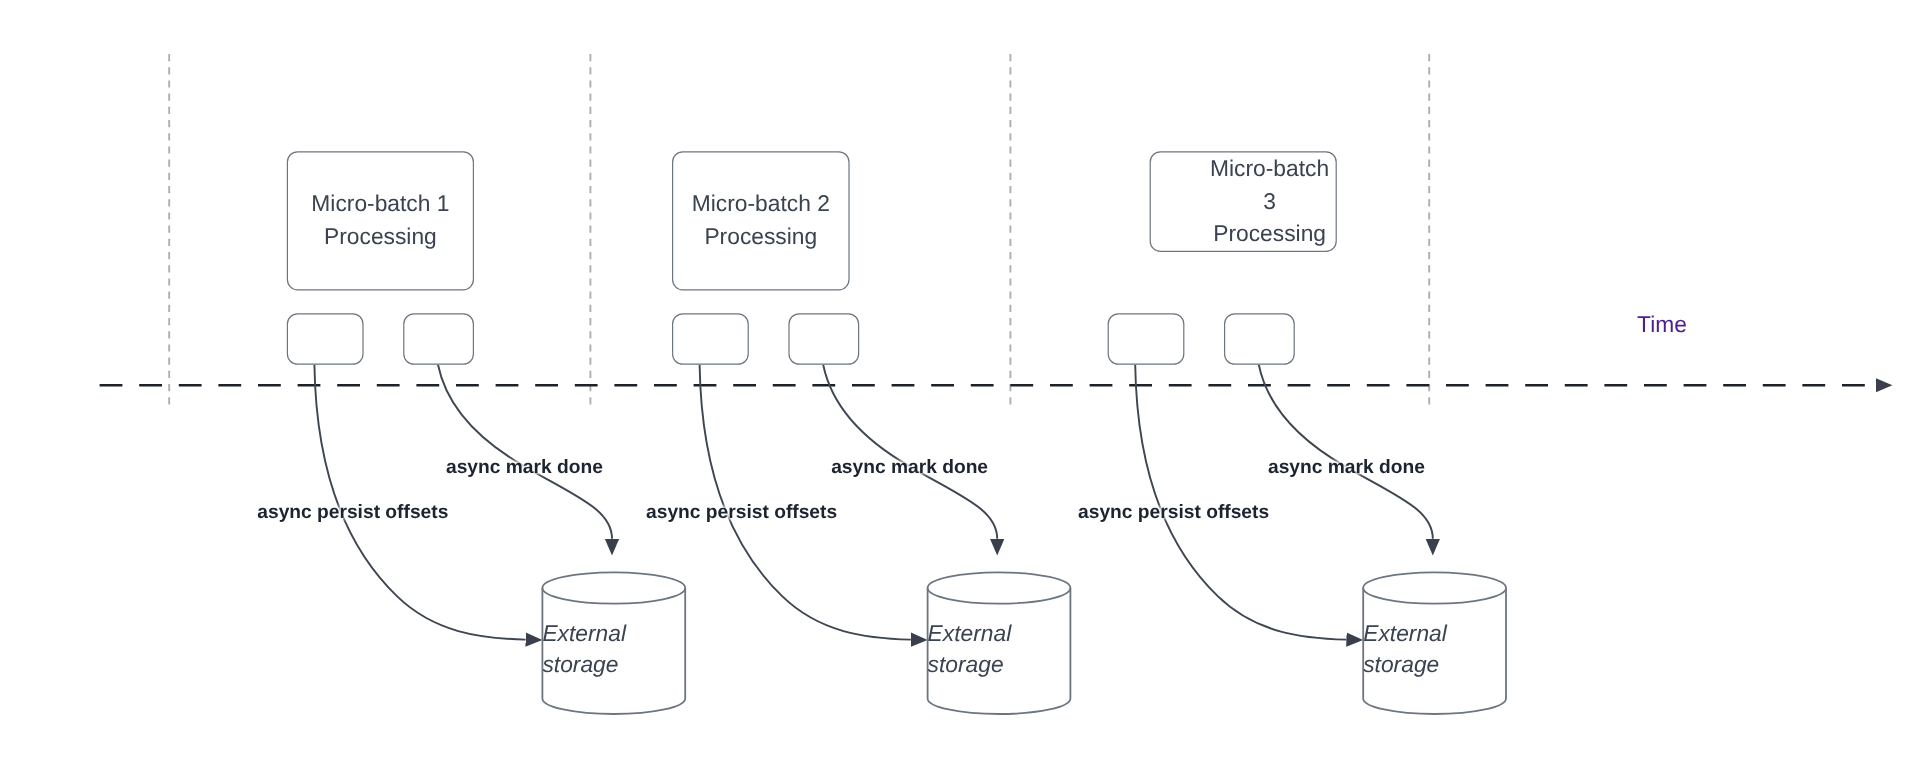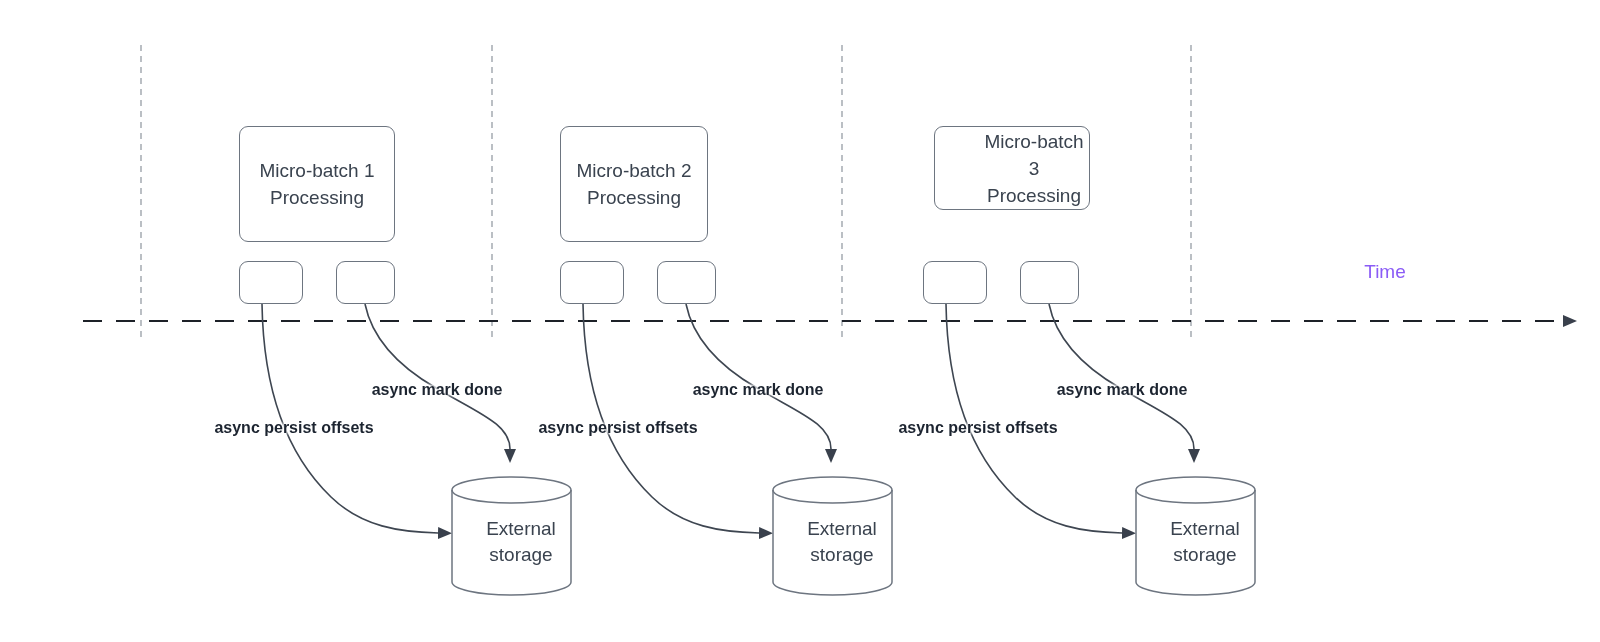--- a/index.html
+++ b/index.html
@@ -46,29 +46,29 @@
     transform: translateX(-50%);
     font-weight: 700;
     font-size: 16px;
     color: #1c2430;
     white-space: nowrap;
     text-shadow: 0 0 3px #fff, 0 0 3px #fff, 0 0 4px #fff, 0 0 5px #fff;
   }
   .storage-label {
     position: absolute;
     width: 138px;
-    text-align: center;
     color: #3a434f;
     font-size: 19px;
     line-height: 26px;
+    font-style: italic;
   }
   .time-label {
     position: absolute;
     transform: translateX(-50%);
-    color: #8b5cf6;
+    color: #4c1d95;
     font-size: 19px;
     white-space: nowrap;
   }
 </style>
 </head>
 <body>
 
 <div class="canvas">
 
   <svg class="layer" width="1600" height="642" viewBox="0 0 1600 642">
@@ -127,21 +127,21 @@
   </div>
   <div class="mini-box" style="left:560px; top:261px; width:64px; height:43px;"></div>
   <div class="mini-box" style="left:657px; top:261px; width:59px; height:43px;"></div>
   <div class="arrow-label" style="left:618px; top:419px;">async persist offsets</div>
   <div class="arrow-label" style="left:758px; top:381px;">async mark done</div>
   <div class="storage-label" style="left:773px; top:516px;">
     <div>External</div>
     <div>storage</div>
   </div>
 
-  <div class="proc-box" style="left:934px; top:126px; width:156px; height:84px;padding-left:44px;">
+  <div class="proc-box" style="left:958px; top:126px; width:156px; height:84px;padding-left:44px;">
     <div>Micro-batch 3</div>
     <div>Processing</div>
   </div>
   <div class="mini-box" style="left:923px; top:261px; width:64px; height:43px;"></div>
   <div class="mini-box" style="left:1020px; top:261px; width:59px; height:43px;"></div>
   <div class="arrow-label" style="left:978px; top:419px;">async persist offsets</div>
   <div class="arrow-label" style="left:1122px; top:381px;">async mark done</div>
   <div class="storage-label" style="left:1136px; top:516px;">
     <div>External</div>
     <div>storage</div>

